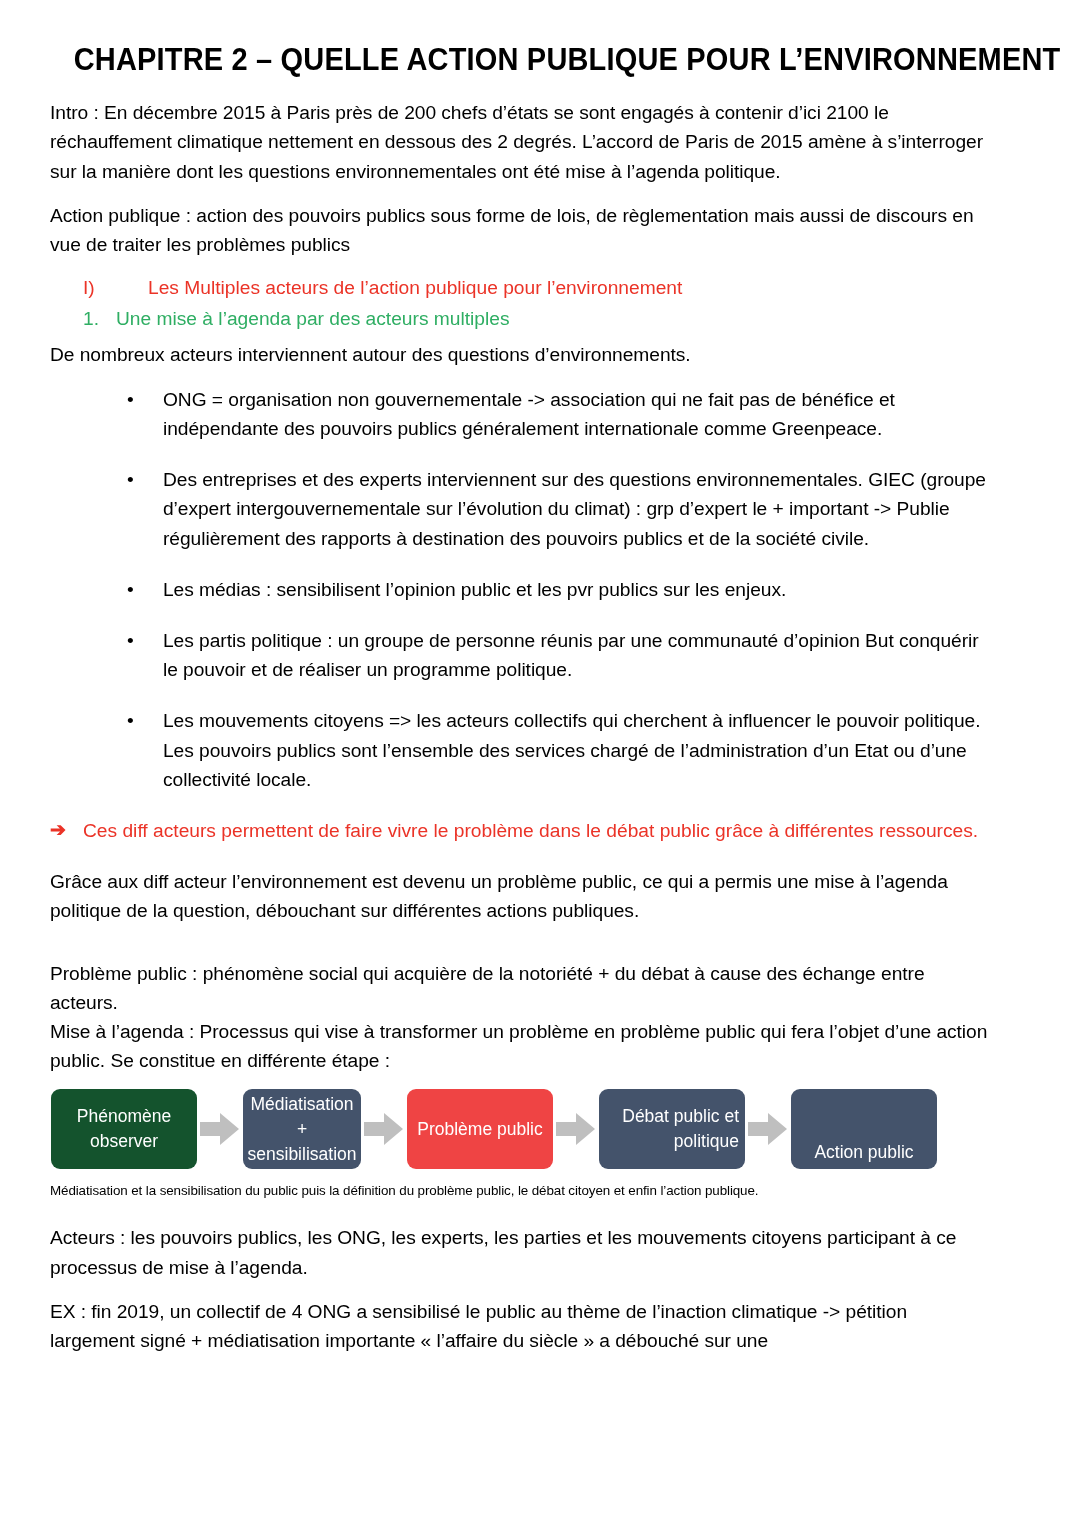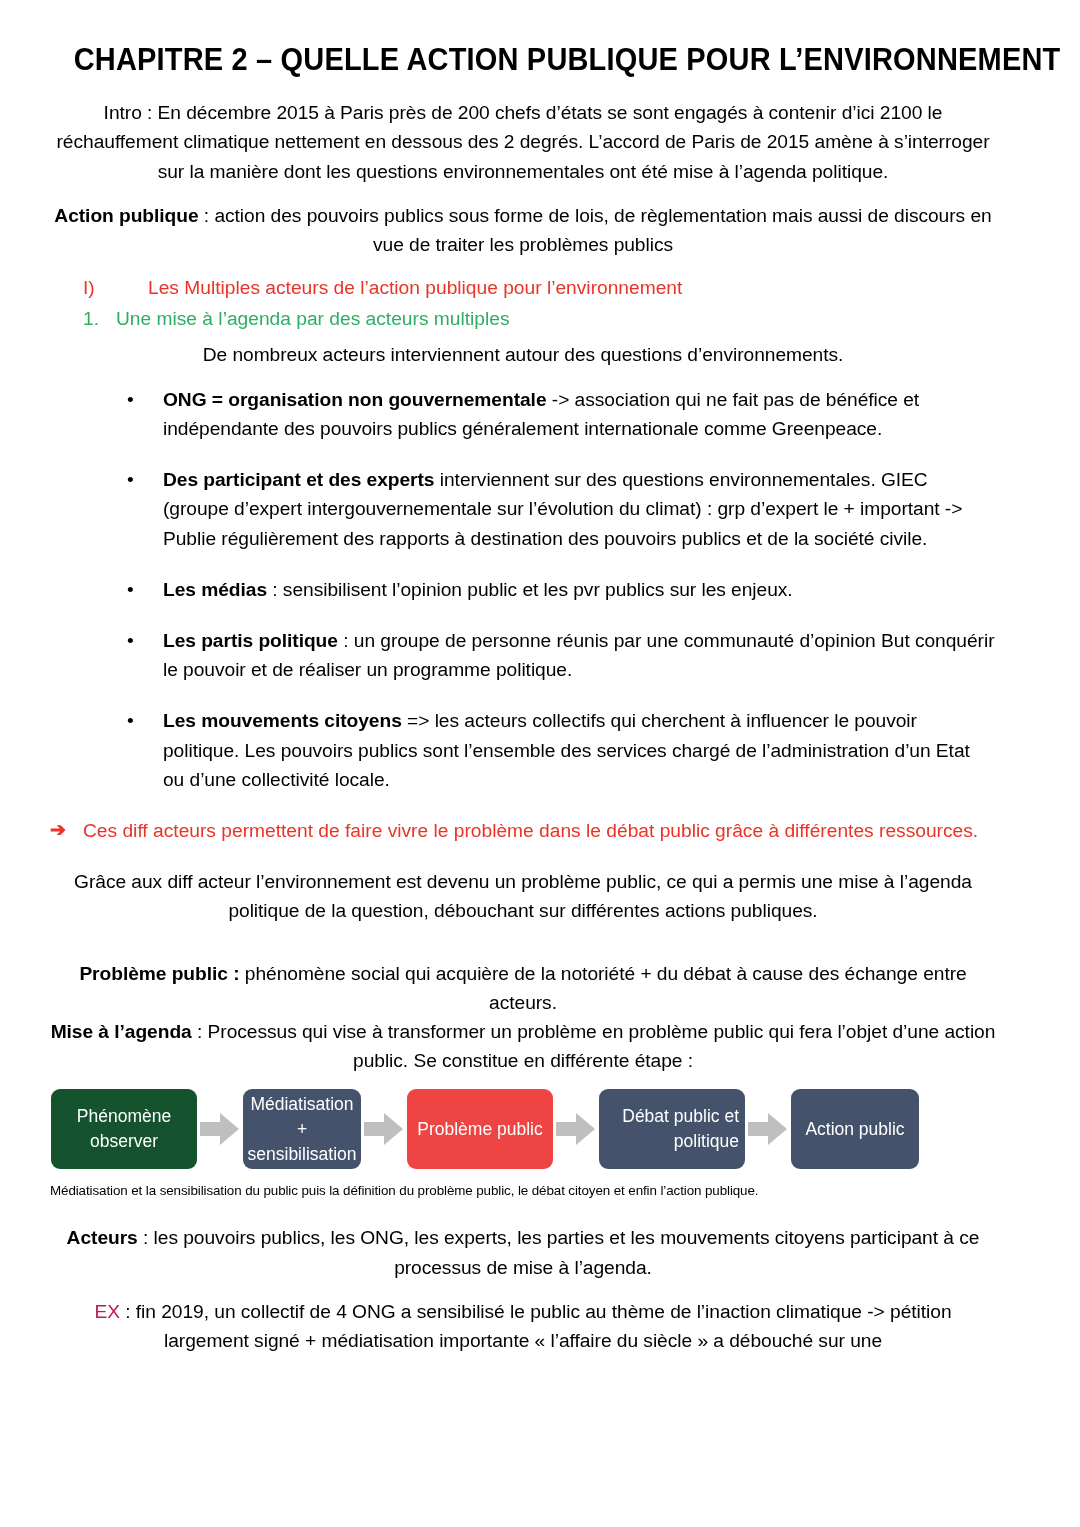--- a/index.html
+++ b/index.html
@@ -30,25 +30,25 @@
     line-height: 1.12;
     font-family: "Liberation Sans", sans-serif;
     transform: scaleX(0.95);
     transform-origin: center;
     white-space: nowrap;
   }
   p.body-par {
     font-size: 19.2px;
     line-height: 1.52;
     margin: 0 0 15px 0;
-    text-align: center;
+    text-align: left;
     letter-spacing: -0.05px;
   }
   p.tight { margin-bottom: 0; }
-  .b { font-weight: 700; }
+  .b { font-weight: 400; }
 
   
   .heading-block {
     margin: 0 0 6px 0;
     padding-left: 33px;
   }
   .h-roman {
     font-size: 19.2px;
     line-height: 1.5;
     color: #EB3327;
@@ -122,21 +122,21 @@
     text-align: center;
     font-size: 17.5px;
     line-height: 1.42;
     height: 80px;
     padding: 4px 6px;
   }
   .flow-box.b1 { width: 146px; }
   .flow-box.b2 { width: 118px; }
   .flow-box.b3 { width: 146px; }
   .flow-box.b4 { width: 146px; text-align: right; }
-  .flow-box.b5 { width: 128px; }
+  .flow-box.b5 { width: 146px; align-items: flex-end; }
   .flow-arrow {
     flex: 0 0 46px;
     display: flex;
     align-items: center;
     justify-content: center;
   }
   .flow-arrow svg { display: block; }
 
   .caption {
     font-size: 13.4px;
@@ -171,21 +171,21 @@
 
   <p class="body-par" style="margin-top:6px;">De nombreux acteurs interviennent autour des questions d’environnements.</p>
 
   <ul class="bullets">
     <li>
       <span class="dot">•</span>
       <span class="b">ONG = organisation non gouvernementale</span><span> -&gt; association qui ne fait pas de bénéfice et indépendante des pouvoirs publics généralement internationale comme Greenpeace.</span>
     </li>
     <li>
       <span class="dot">•</span>
-      <span class="b">Des participant et des experts</span><span> interviennent sur des questions environnementales. GIEC (groupe d’expert intergouvernementale sur l’évolution du climat) : grp d’expert le + important -&gt; Publie régulièrement des rapports à destination des pouvoirs publics et de la société civile.</span>
+      <span class="b">Des entreprises et des experts</span><span> interviennent sur des questions environnementales. GIEC (groupe d’expert intergouvernementale sur l’évolution du climat) : grp d’expert le + important -&gt; Publie régulièrement des rapports à destination des pouvoirs publics et de la société civile.</span>
     </li>
     <li>
       <span class="dot">•</span>
       <span class="b">Les médias</span><span> : sensibilisent l’opinion public et les pvr publics sur les enjeux.</span>
     </li>
     <li>
       <span class="dot">•</span>
       <span class="b">Les partis politique</span><span> : un groupe de personne réunis par une communauté d’opinion But conquérir le pouvoir et de réaliser un programme politique.</span>
     </li>
     <li>
@@ -252,15 +252,15 @@
     <div class="flow-box b5" style="background: rgb(68, 83, 107);">
       <span>Action public</span>
     </div>
 
   </div>
 
   <p class="caption">Médiatisation et la sensibilisation du public puis la définition du problème public, le débat citoyen et enfin l’action publique.</p>
 
   <p class="body-par" style="margin-top:22px;"><span class="b">Acteurs</span><span> : les pouvoirs publics, les ONG, les experts, les parties et les mouvements citoyens participant à ce processus de mise à l’agenda.</span></p>
 
-  <p class="body-par"><span class="ex-green" style="color: #be185d;">EX</span><span> : fin 2019, un collectif de 4 ONG a sensibilisé le public au thème de l’inaction climatique -&gt; pétition largement signé + médiatisation importante « l’affaire du siècle » a débouché sur une</span></p>
+  <p class="body-par"><span class="ex-green" style="color: #000000;">EX</span><span> : fin 2019, un collectif de 4 ONG a sensibilisé le public au thème de l’inaction climatique -&gt; pétition largement signé + médiatisation importante « l’affaire du siècle » a débouché sur une</span></p>
 
 </div>
 
 </body></html>

